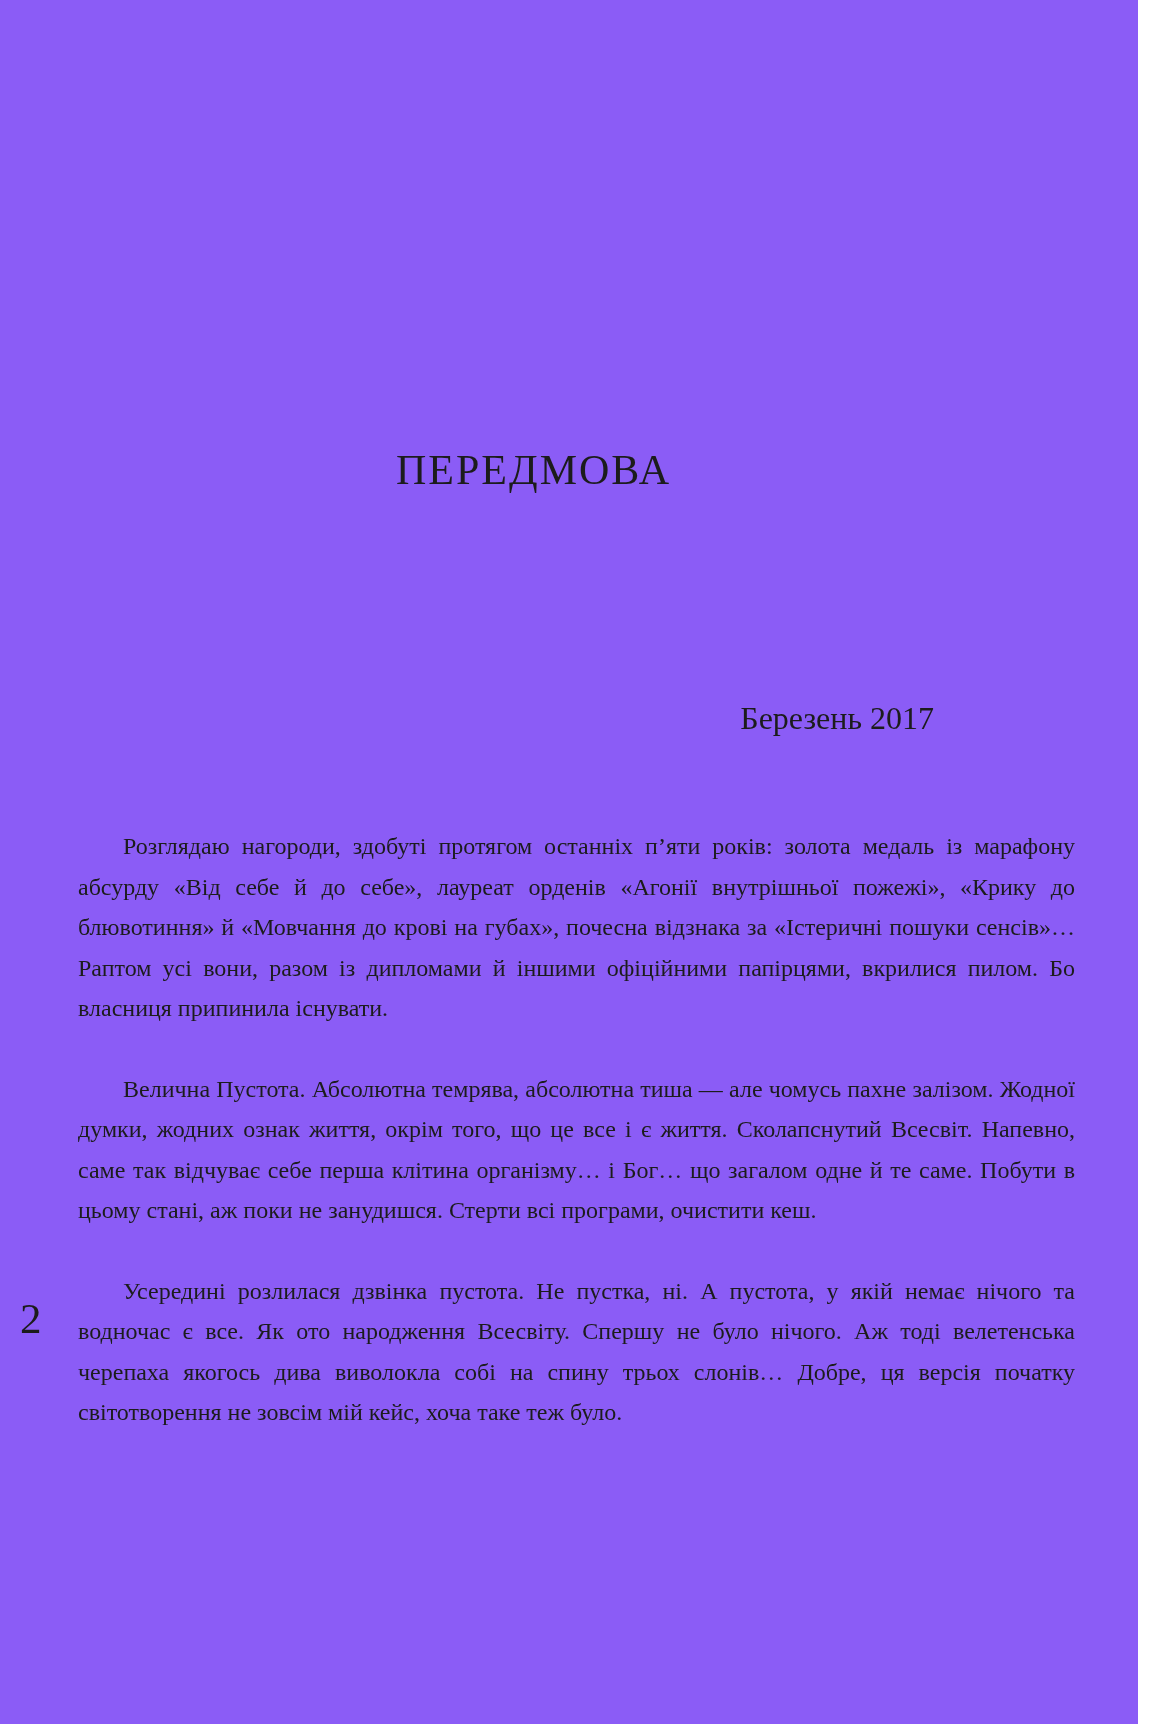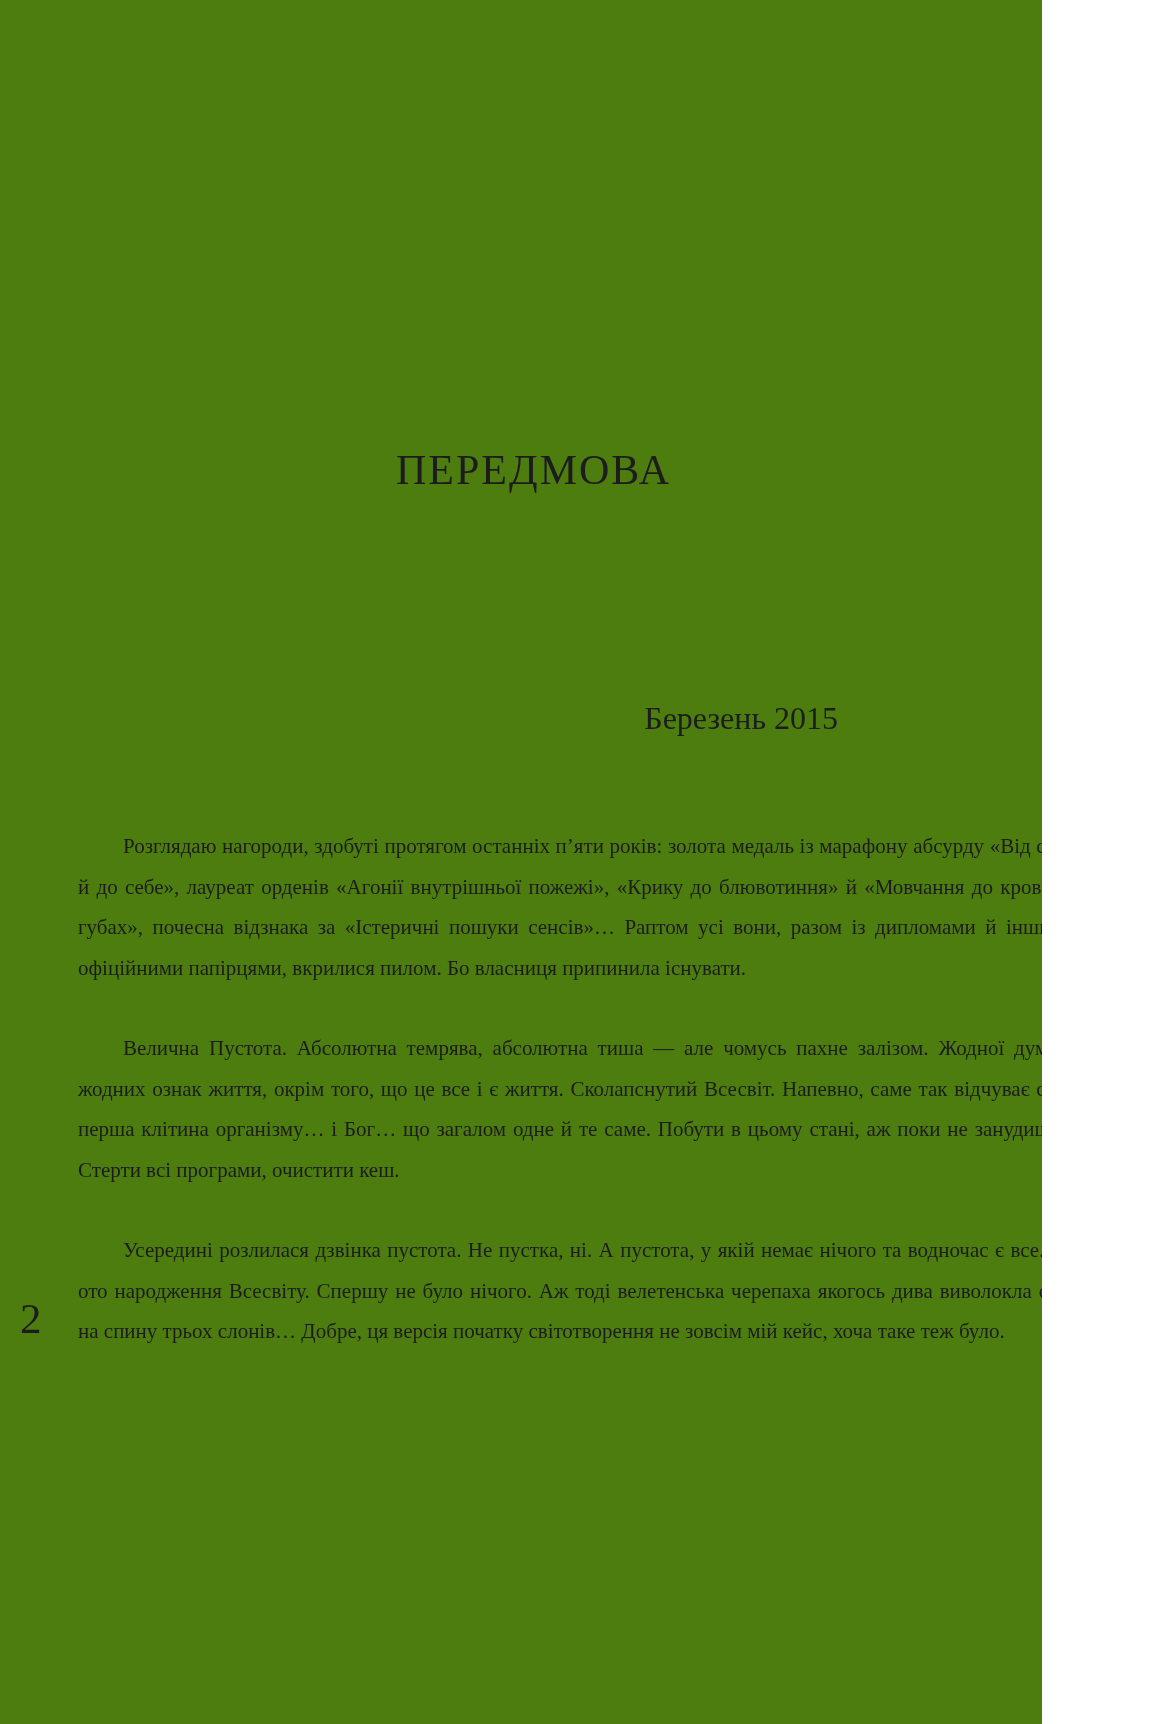--- a/index.html
+++ b/index.html
@@ -2,23 +2,23 @@
 <html lang="uk"><head>
 <meta charset="utf-8">
 <style>
   html, body {
     margin: 0;
     padding: 0;
     background: #ffffff;
   }
   .book-page {
     position: relative;
-    width: 1042px;
+    width: 1138px;
     height: 1724px;
-    background: #4d7c0f;
+    background: #8b5cf6;
     font-family: "Liberation Serif", "DejaVu Serif", serif;
     color: #1c1c1c;
     overflow: hidden;
   }
   .chapter-title {
     position: absolute;
     left: 396px;
     top: 449px;
     margin: 0;
     font-size: 42px;
@@ -34,21 +34,21 @@
     font-size: 32px;
     line-height: 1.1;
     text-align: right;
     white-space: nowrap;
   }
   .body-text {
     position: absolute;
     left: 78px;
     top: 826px;
     width: 997px;
-    font-size: 21px;
+    font-size: 24px;
     line-height: 40.5px;
     text-align: justify;
     text-justify: inter-word;
   }
   .body-text p {
     margin: 0 0 40px 0;
     text-indent: 45px;
   }
   .margin-page-number {
     position: absolute;
@@ -58,21 +58,21 @@
     line-height: 1;
   }
 </style>
 </head>
 <body>
 
 <div class="book-page">
 
   <h1 class="chapter-title">ПЕРЕДМОВА</h1>
 
-  <div class="date-line">Березень 2015</div>
+  <div class="date-line">Березень 2017</div>
 
   <div class="margin-page-number">2</div>
 
   <div class="body-text">
     <p>Розглядаю нагороди, здобуті протягом останніх п’яти років: золота медаль із марафону абсурду «Від себе й до себе», лауреат орденів «Агонії внутрішньої пожежі», «Крику до блювотиння» й «Мовчання до крові на губах», почесна відзнака за «Істеричні пошуки сенсів»… Раптом усі вони, разом із дипломами й іншими офіційними папірцями, вкрилися пилом. Бо власниця припинила існувати.</p>
     <p>Велична Пустота. Абсолютна темрява, абсолютна тиша — але чомусь пахне залізом. Жодної думки, жодних ознак життя, окрім того, що це все і є життя. Сколапснутий Всесвіт. Напевно, саме так відчуває себе перша клітина організму… і Бог… що загалом одне й те саме. Побути в цьому стані, аж поки не занудишся. Стерти всі програми, очистити кеш.</p>
     <p>Усередині розлилася дзвінка пустота. Не пустка, ні. А пустота, у якій немає нічого та водночас є все. Як ото народження Всесвіту. Спершу не було нічого. Аж тоді велетенська черепаха якогось дива виволокла собі на спину трьох слонів… Добре, ця версія початку світотворення не зовсім мій кейс, хоча таке теж було.</p>
   </div>
 
 </div>

